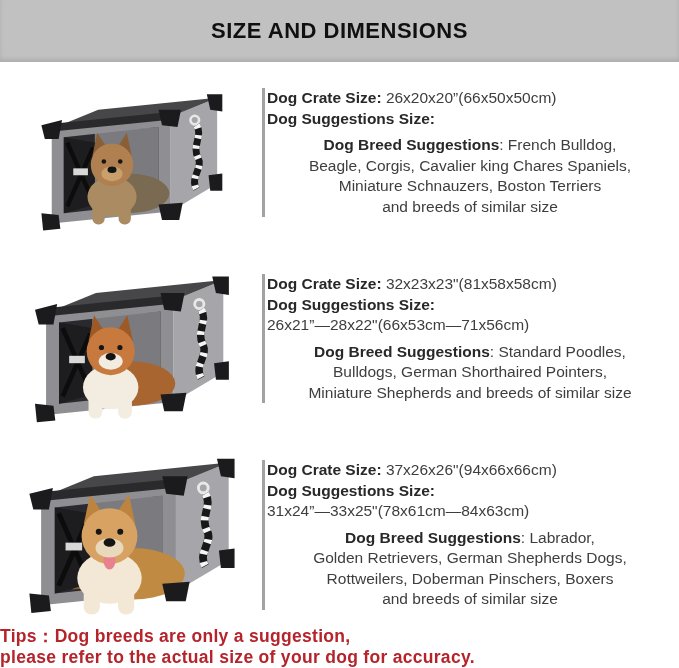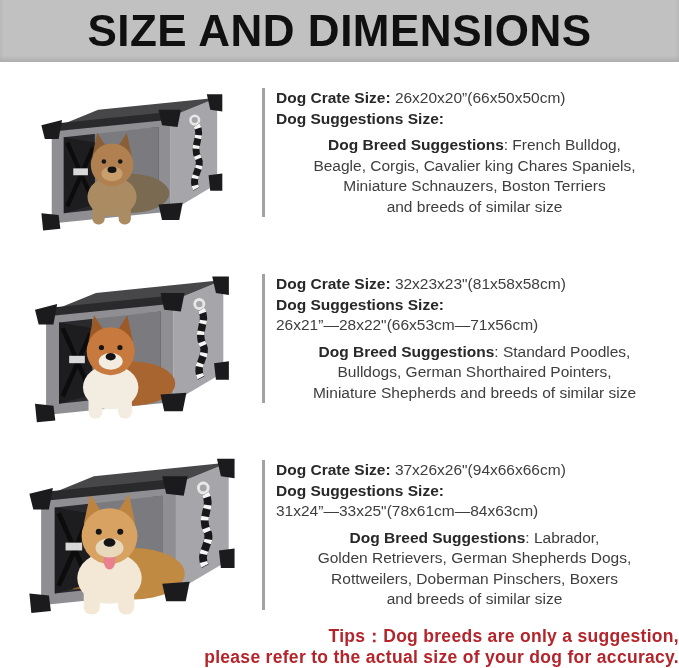--- a/index.html
+++ b/index.html
@@ -1,31 +1,31 @@
 <!DOCTYPE html>
 <html><head>
 <meta charset="utf-8">
 <style>
   html,body{margin:0;padding:0;background:#ffffff;font-family:"Liberation Sans",sans-serif;}
   .canvas{width:679px;height:668px;background:#ffffff;overflow:hidden;position:relative;}
 
   .header{height:62px;background:#c1c1c1;display:flex;align-items:center;justify-content:center;
           box-shadow:inset 0 -3px 4px rgba(0,0,0,0.10);}
-  .header h1{margin:0;font-size:44px;font-weight:bold;letter-spacing:0.5px;color:#101010;}
+  .header h1{margin:0;font-size:22px;font-weight:bold;letter-spacing:0.5px;color:#101010;}
 
   .row{height:186px;display:flex;align-items:flex-start;}
   .illo{width:262px;height:100%;display:flex;align-items:center;justify-content:center;}
-  .info{flex:1;margin-top:26px;margin-right:6px;border-left:3px solid #a2a2a2;padding-left:11px;
+  .info{flex:1;margin-top:26px;margin-right:6px;border-left:3px solid #a2a2a2;padding-left:2px;
         align-self:flex-start;color:#3e3e3e;font-size:15.5px;line-height:20.5px;}
   .info b{color:#282828;}
   .line{margin:0;}
   .breed{margin-top:6px;text-align:center;}
   .pre{white-space:pre-line;}
 
-  .footer{text-align:right;padding-top:6px;color:#b5242b;font-weight:bold;
+  .footer{text-align:left;padding-top:6px;color:#b5242b;font-weight:bold;
           font-size:17.5px;line-height:21px;letter-spacing:0.3px;}
 </style>
 </head>
 <body>
 
 <div class="canvas">
 
   <div class="header">
     <h1>SIZE AND DIMENSIONS</h1>
   </div>

